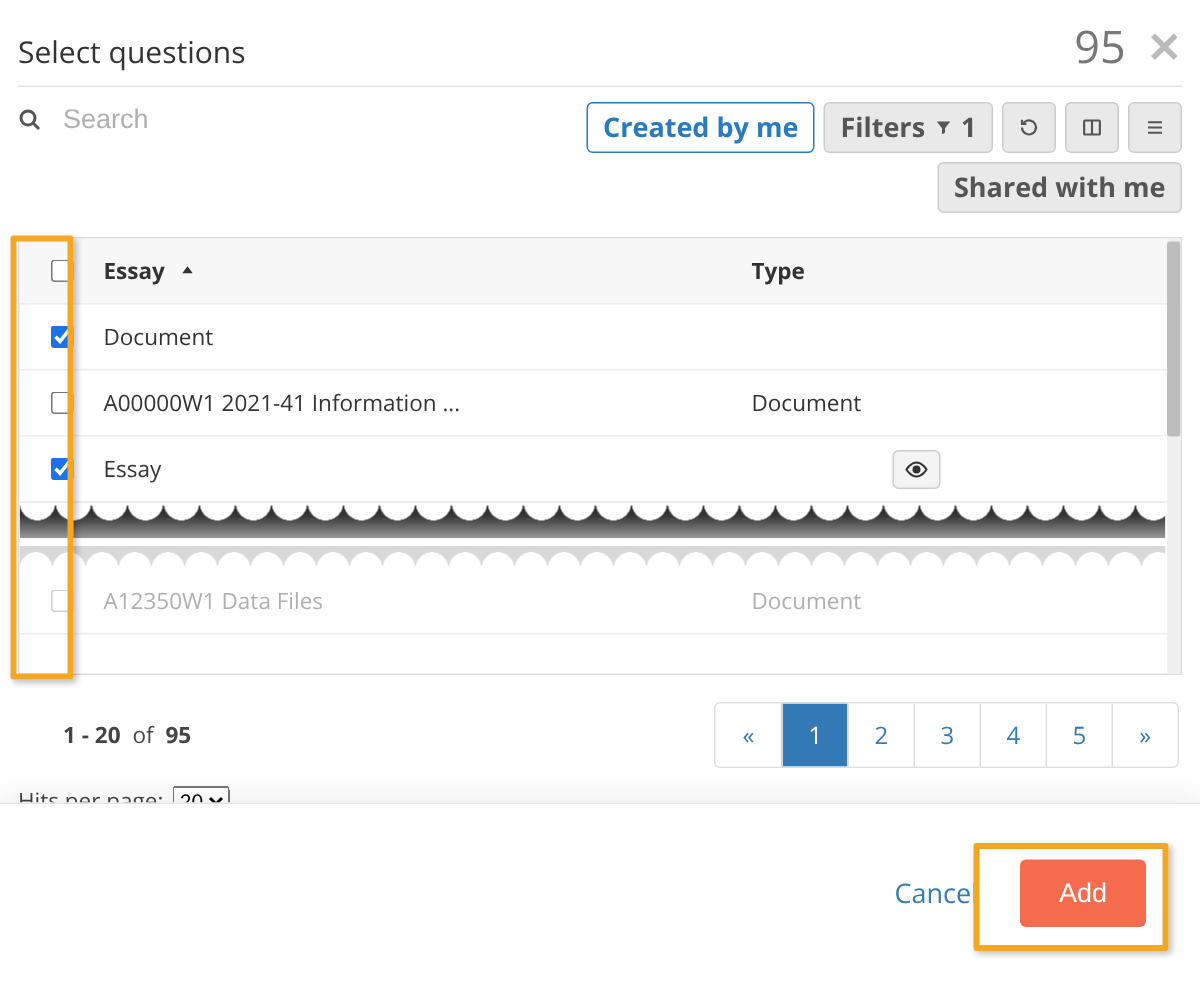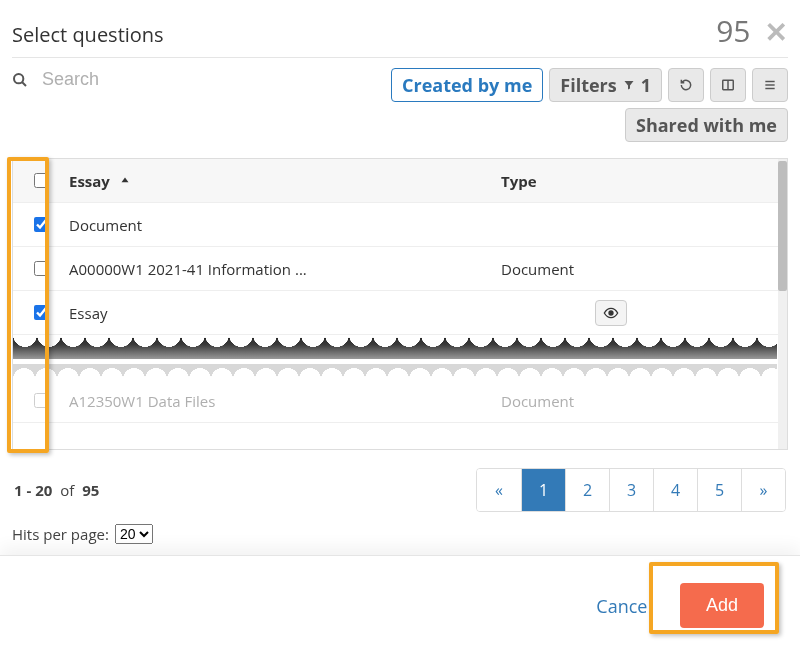--- a/index.html
+++ b/index.html
@@ -137,37 +137,37 @@
     border: 4px solid #f5a623; border-radius: 2px;
     box-shadow: 2px 2px 4px rgba(0,0,0,0.25);
     pointer-events: none;
     z-index: 10;
   }
 
   .footer-split {
     display: flex; justify-content: space-between; align-items: center;
     margin-top: 18px; padding: 0 2px;
   }
-  .range-text { font-size: 15px; color: #444; }
+  .range-text { font-size: 15px; color: #444; margin-left: 28px; }
   .range-text b { font-weight: 700; }
   .pager {
     display: flex; border: 1px solid #ddd; border-radius: 4px; overflow: hidden;
   }
   .pager .pg {
     width: 44px; height: 42px; display: flex; align-items: center; justify-content: center;
     border-left: 1px solid #ddd; color: #337ab7; font-size: 16px; cursor: pointer;
     background: #fff;
   }
   .pager .pg:first-child { border-left: none; }
   .pager .pg.current { background: #337ab7; color: #fff; }
   .hpp { margin-top: 12px; font-size: 15px; color: #444; display: flex; align-items: center; gap: 6px; }
   .hpp select { font-size: 14px; }
 
   .bottom-panel {
-    position: absolute; left: 0; right: 0; bottom: 0; height: 100px;
+    position: absolute; left: 0; right: 0; bottom: 0; height: 120px;
     border-top: 1px solid #e5e5e5;
     box-shadow: 0 -8px 16px rgba(0,0,0,0.05);
     background: #fff;
     display: flex; align-items: center; justify-content: flex-end;
     gap: 28px; padding-right: 36px;
   }
   .cancel-link { color: #337ab7; font-size: 18px; cursor: pointer; }
   .add-btn {
     background: #f56b4d; color: #fff; border: none; border-radius: 4px;
     padding: 12px 26px; font-size: 18px; cursor: pointer; text-align: right;

